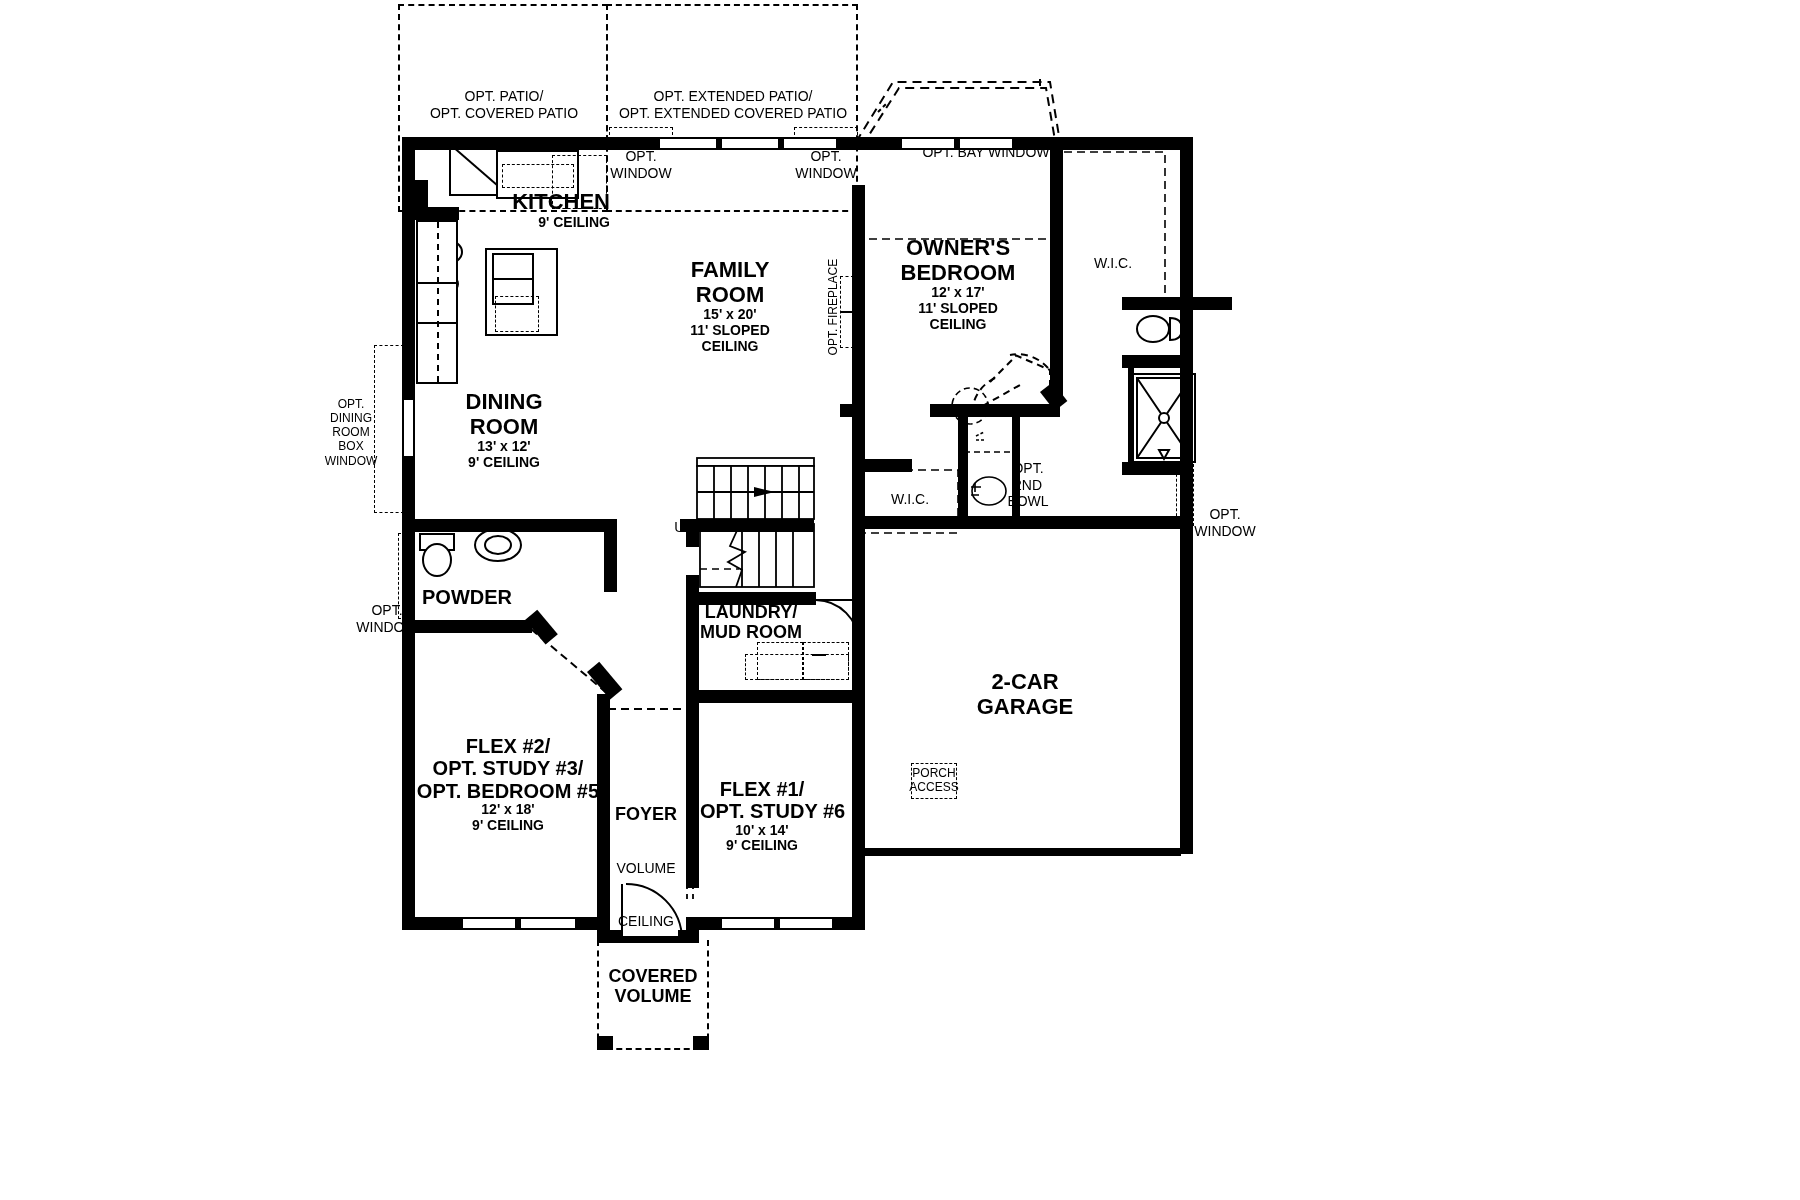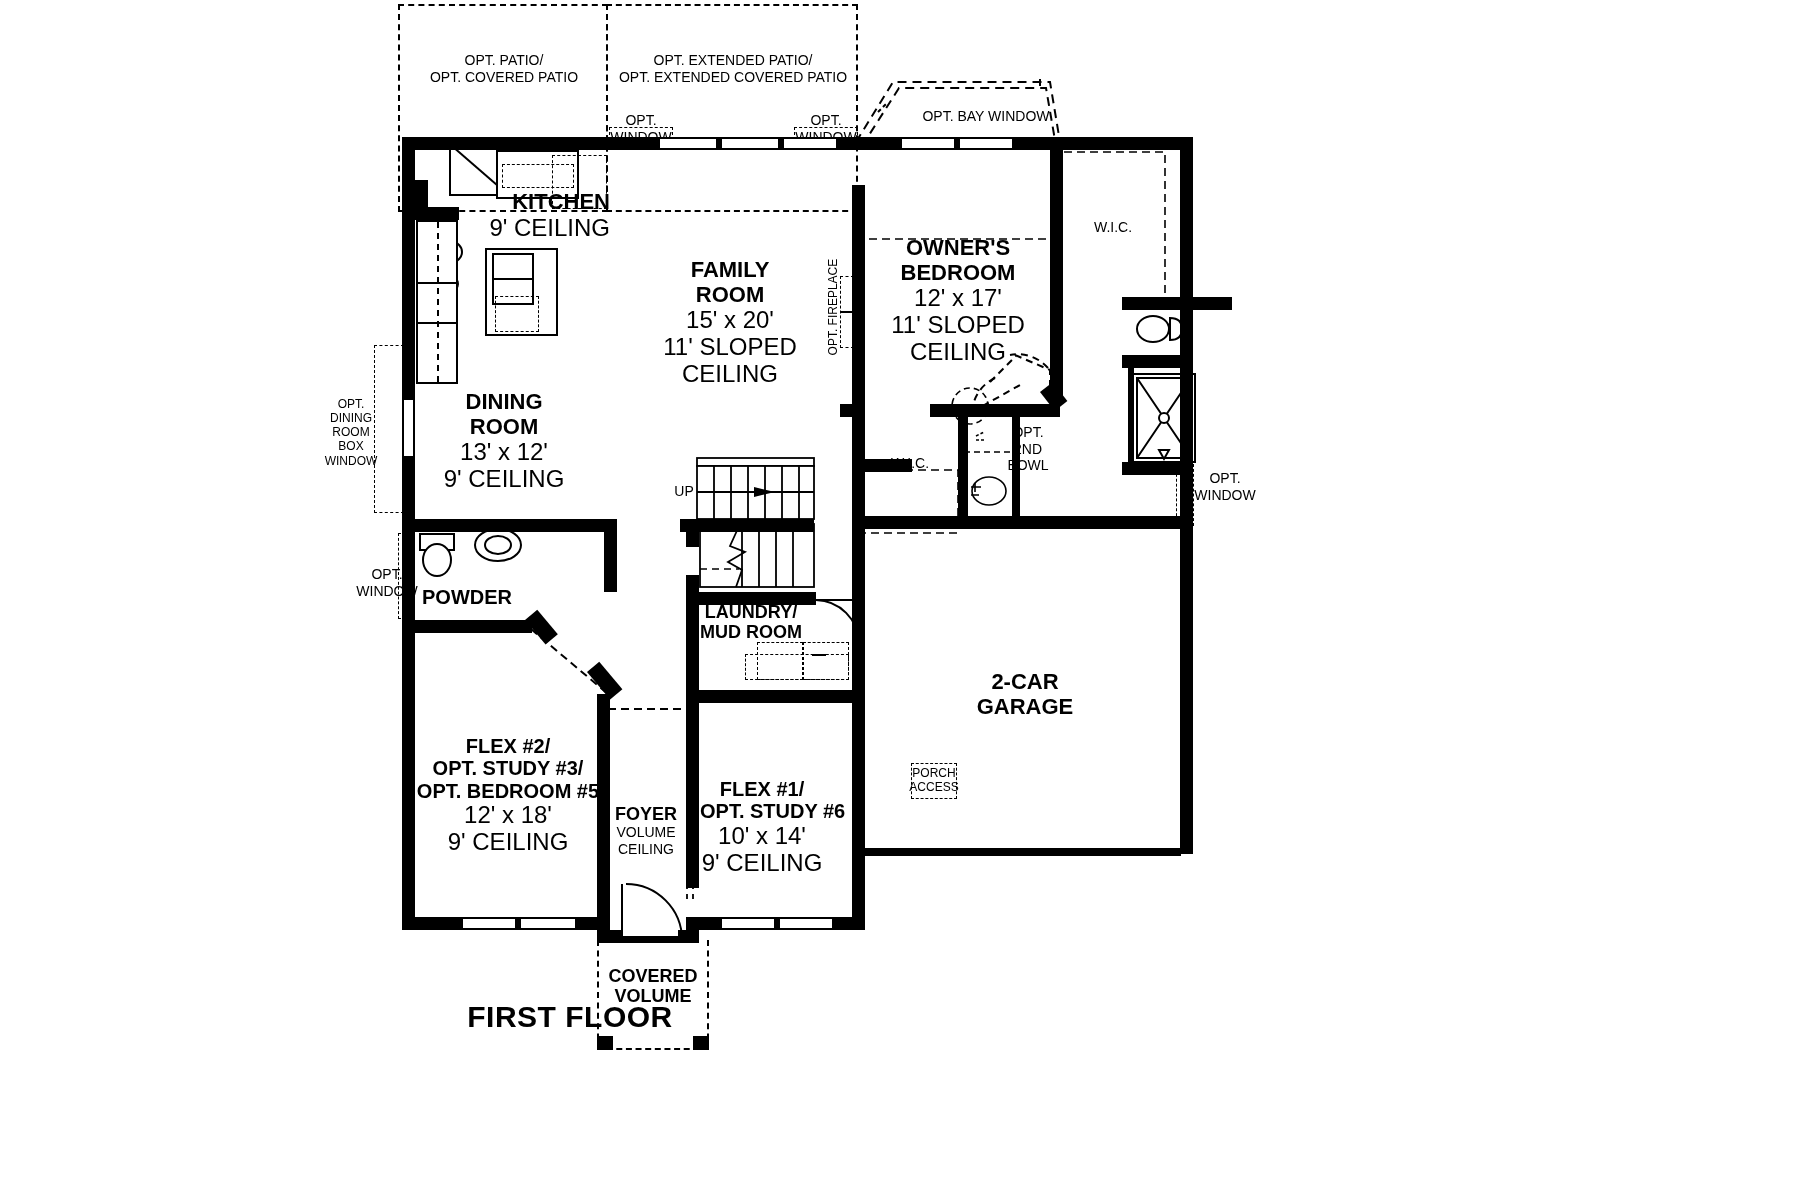--- a/index.html
+++ b/index.html
@@ -14,22 +14,22 @@
   .dbox{position:absolute;border:2px dashed #000;box-sizing:border-box;}
   .dbox-thin{position:absolute;border:1.5px dashed #000;box-sizing:border-box;}
   .win{position:absolute;background:#fff;border-top:2px solid #000;border-bottom:2px solid #000;box-sizing:border-box;}
 
   
   .lbl{position:absolute;text-align:center;line-height:1.12;white-space:nowrap;}
   .room-name{font-weight:bold;}
   .r22{font-size:22px;}
   .r20{font-size:20px;}
   .r18{font-size:18px;}
-  .dim{font-size:24px;font-weight:normal;}
-  .small{font-size:14px;font-weight:normal;line-height:1.18;}
+  .dim{font-size:14px;font-weight:bold;}
+  .small{font-size:14px;font-weight:normal;line-height:1.18;margin-top:36px;}
   .xsmall{font-size:12px;font-weight:normal;line-height:1.18;}
   .title{font-size:30px;font-weight:bold;letter-spacing:.5px;}
   .vert{transform-origin:center center;transform:rotate(-90deg);}
 
   svg.ov{position:absolute;left:0;top:0;width:1800px;height:1200px;overflow:visible;pointer-events:none;}
 </style>
 </head>
 <body>
 
 <div id="plan">
@@ -351,17 +351,14 @@
 
   <div class="lbl" style="left:597px;top:966px;width:112px;">
     <div class="room-name r18">COVERED</div>
     <div class="room-name r18">VOLUME</div>
   </div>
 
   <div class="lbl small" style="left:667px;top:483px;width:34px;">
     <div>UP</div>
   </div>
 
-  <div class="lbl title" style="left:390px;top:1000px;width:360px;">
-    <div>FIRST FLOOR</div>
-  </div>
 
 </div>
 
 </body></html>

